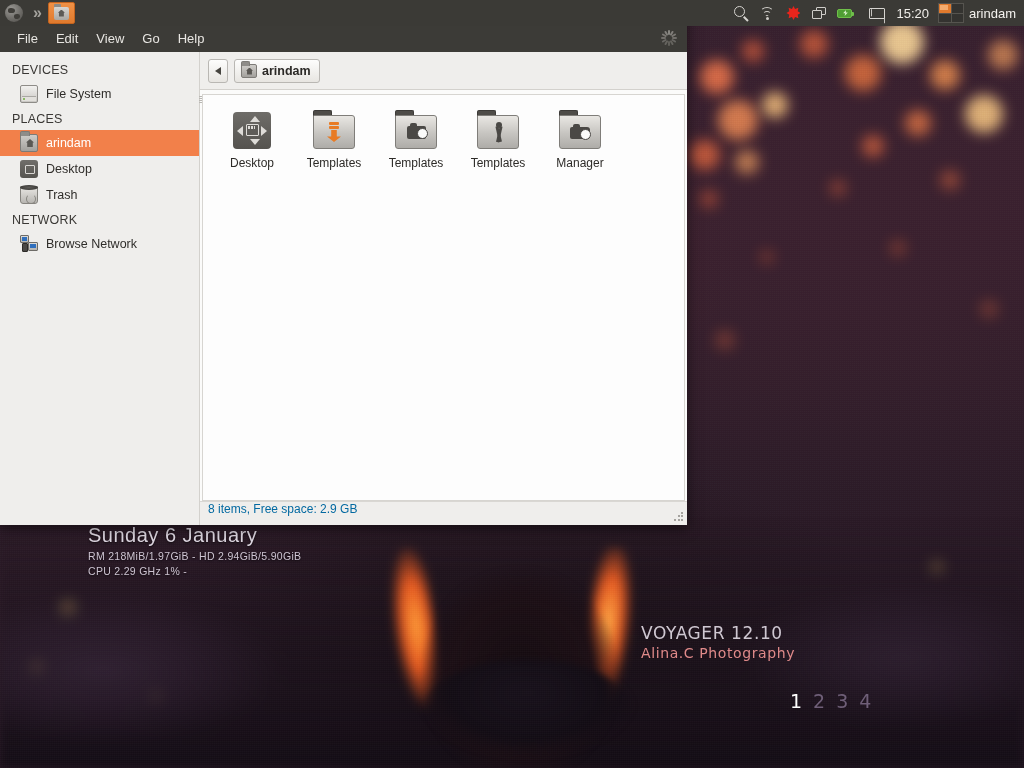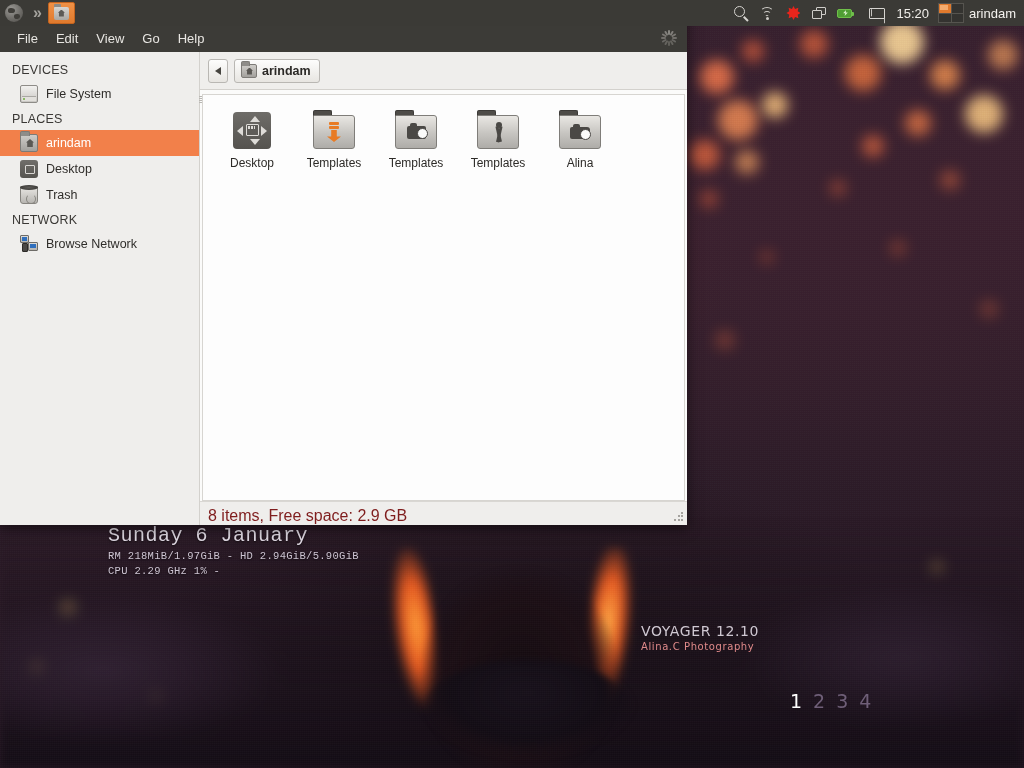--- a/index.html
+++ b/index.html
@@ -373,55 +373,55 @@
   }
   .desktop-ico .ar { position:absolute; width:0; height:0; }
   .ar.up { left:17px; top:4px; border-left:5px solid transparent; border-right:5px solid transparent; border-bottom:6px solid #dedcd8; }
   .ar.dn { left:17px; bottom:4px; border-left:5px solid transparent; border-right:5px solid transparent; border-top:6px solid #dedcd8; }
   .ar.lf { left:4px; top:14px; border-top:5px solid transparent; border-bottom:5px solid transparent; border-right:6px solid #dedcd8; }
   .ar.rt { right:4px; top:14px; border-top:5px solid transparent; border-bottom:5px solid transparent; border-left:6px solid #dedcd8; }
   .file-label { font-size: 12px; color:#2d2b28; text-align:center; line-height:1.1; }
 
   #fm-statusbar {
     height: 24px; background:#efeeec; border-top:1px solid #d9d7d3;
-    display:flex; align-items:flex-end; padding-left: 8px;
-    font-size: 16px; color:#7f1d1d; position:relative;
+    display:flex; align-items:flex-start; padding-left: 8px;
+    font-size: 12px; color:#0369a1; position:relative;
   }
   .resize-grip {
     position:absolute; right:3px; bottom:3px; width:11px; height:11px;
     background-image:
       radial-gradient(circle 1px at 2px 9px, #a5a39f 99%, transparent),
       radial-gradient(circle 1px at 6px 9px, #a5a39f 99%, transparent),
       radial-gradient(circle 1px at 9px 9px, #a5a39f 99%, transparent),
       radial-gradient(circle 1px at 6px 5px, #a5a39f 99%, transparent),
       radial-gradient(circle 1px at 9px 5px, #a5a39f 99%, transparent),
       radial-gradient(circle 1px at 9px 2px, #a5a39f 99%, transparent);
   }
   .splitter-handle {
     position:absolute; left:199px; top:96px; width:3px; height:8px;
     background: repeating-linear-gradient(180deg,#b9b7b3 0 1px, transparent 1px 2px);
     z-index: 5;
   }
 
   
   #conky {
-    position:absolute; left: 108px; top: 524px; z-index: 10;
+    position:absolute; left: 88px; top: 524px; z-index: 10;
     color:#d9d2dd; text-shadow: 0 1px 2px rgba(0,0,0,.55);
-    font-family: Liberation Mono, monospace;
+    font-family: Liberation Sans, sans-serif;
   }
   .conky-date { font-size: 20px; color:#ddd6e0; letter-spacing:.5px; }
   .conky-line { font-size: 10.5px; color:#cdc4d2; letter-spacing:.3px; margin-top:3px; }
 
   
   #wp-credit {
     position:absolute; left: 641px; top: 623px; z-index: 10;
     font-family: "DejaVu Sans", sans-serif; letter-spacing: .6px;
   }
-  .credit-1 { font-size: 14px; color:#cfc8d2; }
-  .credit-2 { font-size: 10px; color:#e08a8a; margin-top: 2px; }
+  .credit-1 { font-size: 17px; color:#cfc8d2; }
+  .credit-2 { font-size: 14px; color:#e08a8a; margin-top: 2px; }
 
   
   #desk-pager {
     position:absolute; left: 790px; top: 690px; z-index: 10;
     display:flex; gap: 11px; font-family:"DejaVu Sans", sans-serif; font-size: 19px;
   }
   .pg { color:#6f5f78; }
   .pg.active { color:#ffffff; }
 </style>
 </head>
@@ -619,21 +619,21 @@
         <div class="file-item">
           <span class="file-ico">
             <span class="folder-tab"></span>
               <span class="folder-base"></span>
             <span class="folder-emb">
               <span class="emb-cam" style="left:1px;top:5px;width:20px;height:12px;border-radius:2px 3px 3px 2px;">
                 <i style="left:13px;top:3px;width:4px;height:4px;"></i>
               </span>
             </span>
           </span>
-          <span class="file-label">Alina</span>
+          <span class="file-label">Manager</span>
         </div>
 
       </div>
 
       <div id="fm-statusbar">
         <span>8 items, Free space: 2.9 GB</span>
         <span class="resize-grip"></span>
       </div>
     </div>
   </div>

